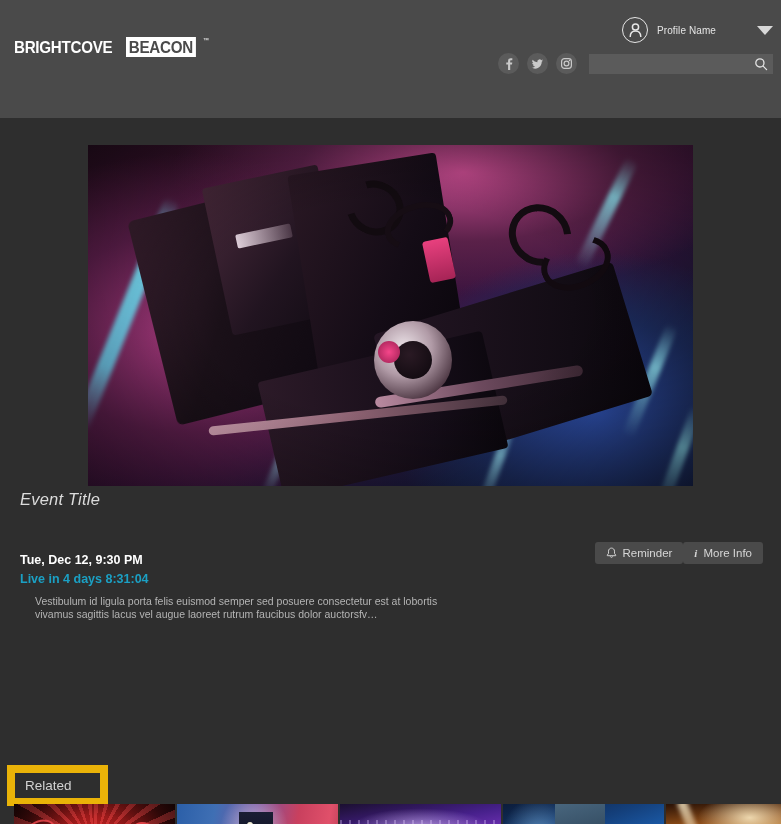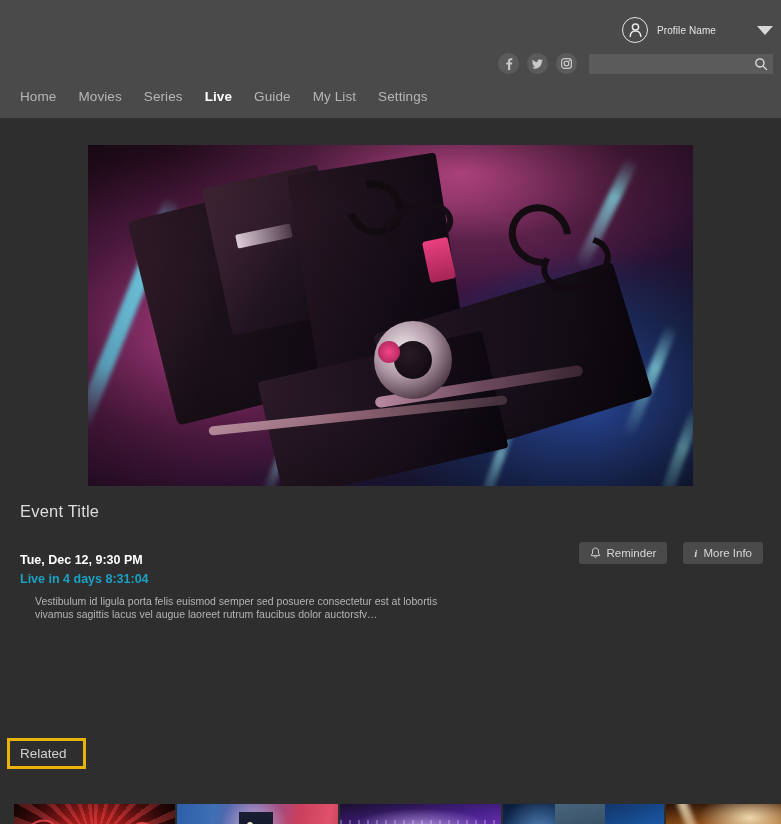--- a/index.html
+++ b/index.html
@@ -118,59 +118,59 @@
     position: absolute; left: 88px; top: 27px;
     width: 605px; height: 341px;
     overflow: hidden;
     background: #16070f;
   }
   .hero-canvas { position: absolute; inset: 0; }
   .h-layer { position: absolute; }
 
   
   .event-title {
-    position: absolute; left: 20px; top: 384px;
-    color: #dcdcdc; font-size: 16.5px; letter-spacing: 0.2px;
+    position: absolute; left: 20px; top: 372px;
+    color: #dcdcdc; font-size: 16.5px; letter-spacing: 0.2px; font-style: italic;
   }
   .event-date {
     position: absolute; left: 20px; top: 435px;
     color: #ffffff; font-size: 12.5px; font-weight: bold;
   }
   .event-live {
     position: absolute; left: 20px; top: 454px;
     color: #1ba0c4; font-size: 12.5px; font-weight: bold;
   }
   .event-desc {
     position: absolute; left: 35px; top: 477px;
     width: 405px;
     color: #b4b4b4; font-size: 10.5px; line-height: 13px;
   }
 
   
   .actions {
     position: absolute; right: 18px; top: 424px;
-    display: flex; gap: 16px;
+    display: flex; gap: 0;
   }
   .btn {
     background: #4a4a4a;
     border: none; border-radius: 3px;
     color: #d6d6d6; font-size: 11.5px;
     padding: 0 11px; height: 22px;
     display: flex; align-items: center; gap: 6px;
     cursor: pointer;
     font-family: "Liberation Sans", sans-serif;
   }
   .btn svg { display: block; }
   .info-glyph { font-weight: bold; font-size: 11px; font-style: italic; font-family: "Liberation Serif", serif; }
 
   
   .related-wrap {
-    position: absolute; left: 7px; top: 620px;
-    border: 3px solid #eab308;
-    padding: 3px 16px 4px 10px;
+    position: absolute; left: 7px; top: 647px;
+    border: 8px solid #eab308;
+    padding: 3px 28px 4px 10px;
   }
   .related-title { color: #d2d2d2; font-size: 13.5px; }
 
   .thumb-row {
     position: absolute; left: 14px; top: 686px;
     display: flex; gap: 1px;
     width: 790px;
   }
   .thumb { width: 162px; flex: 0 0 162px; cursor: pointer; }
   .thumb-img {
@@ -179,20 +179,25 @@
   }
 
   
   .g { position: absolute; inset: 0; }
 </style>
 </head>
 <body>
 
 <div class="header">
 
+  <div class="logo">
+    <span class="logo-brightcove">BRIGHTCOVE</span>
+    <span class="logo-beacon">BEACON</span>
+    <span class="logo-tm">™</span>
+  </div>
 
   <div class="profile">
     <span class="avatar-icon">
       <svg width="15" height="16" viewBox="0 0 15 16">
         <circle cx="7.5" cy="5" r="3.1" fill="none" stroke="#e6e6e6" stroke-width="1.5"></circle>
         <path d="M2.2 15 C2.2 10.6 4.6 9 7.5 9 C10.4 9 12.8 10.6 12.8 15" fill="none" stroke="#e6e6e6" stroke-width="1.5"></path>
       </svg>
     </span>
     <span class="profile-name">Profile Name</span>
     <span class="caret-down"></span>
@@ -221,29 +226,20 @@
       <input type="text" value="" placeholder="" style="">
       <span class="search-icon">
         <svg width="14" height="14" viewBox="0 0 14 14">
           <circle cx="5.9" cy="5.9" r="4.1" fill="none" stroke="#e2e2e2" stroke-width="1.3"></circle>
           <line x1="9.1" y1="9.1" x2="12.6" y2="12.6" stroke="#e2e2e2" stroke-width="1.3" stroke-linecap="round"></line>
         </svg>
       </span>
     </div>
   </div>
 
-  <nav class="nav">
-    <span class="nav-item">Home</span>
-    <span class="nav-item">Movies</span>
-    <span class="nav-item">Series</span>
-    <span class="nav-item active">Live</span>
-    <span class="nav-item">Guide</span>
-    <span class="nav-item">My List</span>
-    <span class="nav-item">Settings</span>
-  </nav>
 </div>
 
 <div class="main">
 
   <div class="hero">
     <div class="hero-canvas">
 
       <div class="g" style="background:
         radial-gradient(ellipse 55% 70% at 16% 55%, #a83a7e 0%, #5e1f4d 42%, rgba(30,10,26,0) 75%),
         radial-gradient(ellipse 45% 60% at 84% 78%, #2d4ea8 0%, #1c2c5e 45%, rgba(10,14,34,0) 78%),

